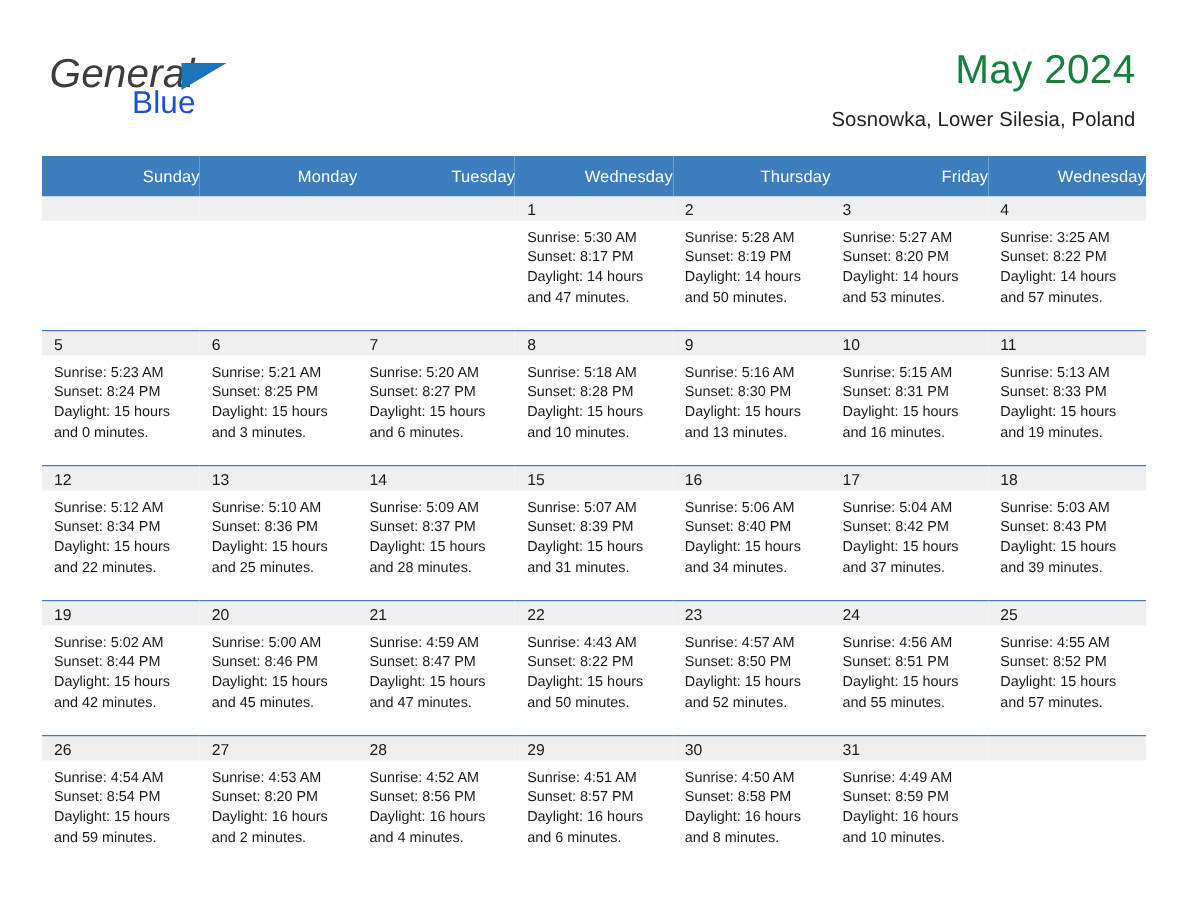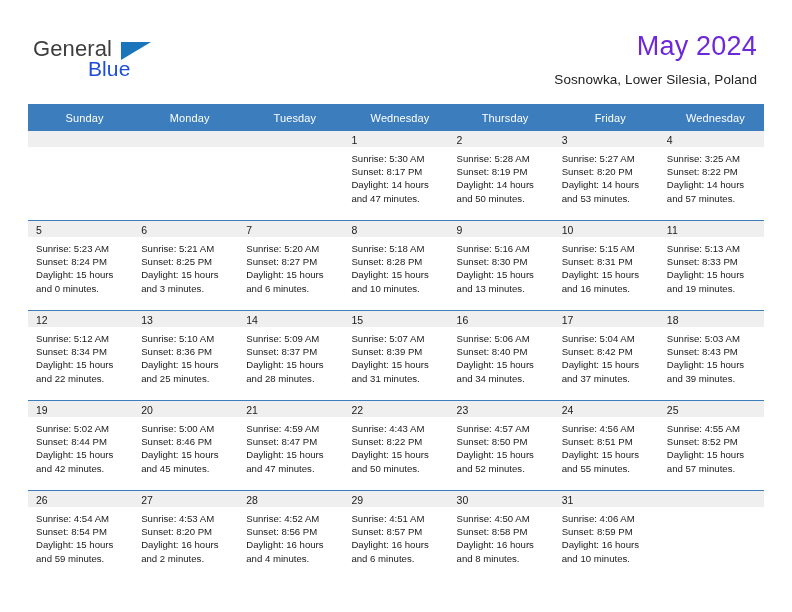--- a/index.html
+++ b/index.html
@@ -33,24 +33,25 @@
     position: absolute;
     left: 33px;
     top: 37px;
     width: 160px;
     height: 46px;
   }
   .logo-general {
     position: absolute;
     left: 0;
     top: 0;
-    font-size: 22px;
+    font-size: 27px;
     color: #3d3d3d;
     letter-spacing: 0.1px;
     line-height: 24px;
+    font-style: italic;
   }
   .logo-blue {
     position: absolute;
     left: 55px;
     top: 20px;
     font-size: 21px;
     color: #1d4ed8;
     letter-spacing: 0.1px;
     line-height: 24px;
   }
@@ -64,21 +65,21 @@
     border-bottom: 18px solid transparent;
   }
   .title-block {
     position: absolute;
     right: 35px;
     top: 30px;
     text-align: right;
   }
   .month-title {
     font-size: 27px;
-    color: #6d28d9;
+    color: #15803d;
     line-height: 32px;
     font-weight: normal;
     margin: 0;
     letter-spacing: 0.2px;
   }
   .location {
     font-size: 13.5px;
     color: #222222;
     line-height: 18px;
     margin-top: 9px;
@@ -93,21 +94,21 @@
     top: 104px;
     width: 736px;
     border-collapse: collapse;
     table-layout: fixed;
   }
   .calendar th {
     background: #3b7dbd;
     color: #ffffff;
     font-size: 11px;
     font-weight: normal;
-    text-align: center;
+    text-align: right;
     padding: 5px 0 5px 8px;
     height: 17px;
     letter-spacing: 0.1px;
     border: none;
   }
   .calendar td {
     vertical-align: top;
     padding: 0;
     border: none;
     border-top: 1px solid #3b7dbd;
@@ -528,21 +529,21 @@
                 <div>Sunset: 8:58 PM</div>
                 <div>Daylight: 16 hours</div>
                 <div>and 8 minutes.</div>
               </div>
             </div>
           </td>
           <td>
             <div class="daycell">
               <div class="daynum-band">31</div>
               <div class="lines">
-                <div>Sunrise: 4:06 AM</div>
+                <div>Sunrise: 4:49 AM</div>
                 <div>Sunset: 8:59 PM</div>
                 <div>Daylight: 16 hours</div>
                 <div>and 10 minutes.</div>
               </div>
             </div>
           </td>
           <td>
             <div class="daycell empty">
               <div class="daynum-band"></div>
             </div>

